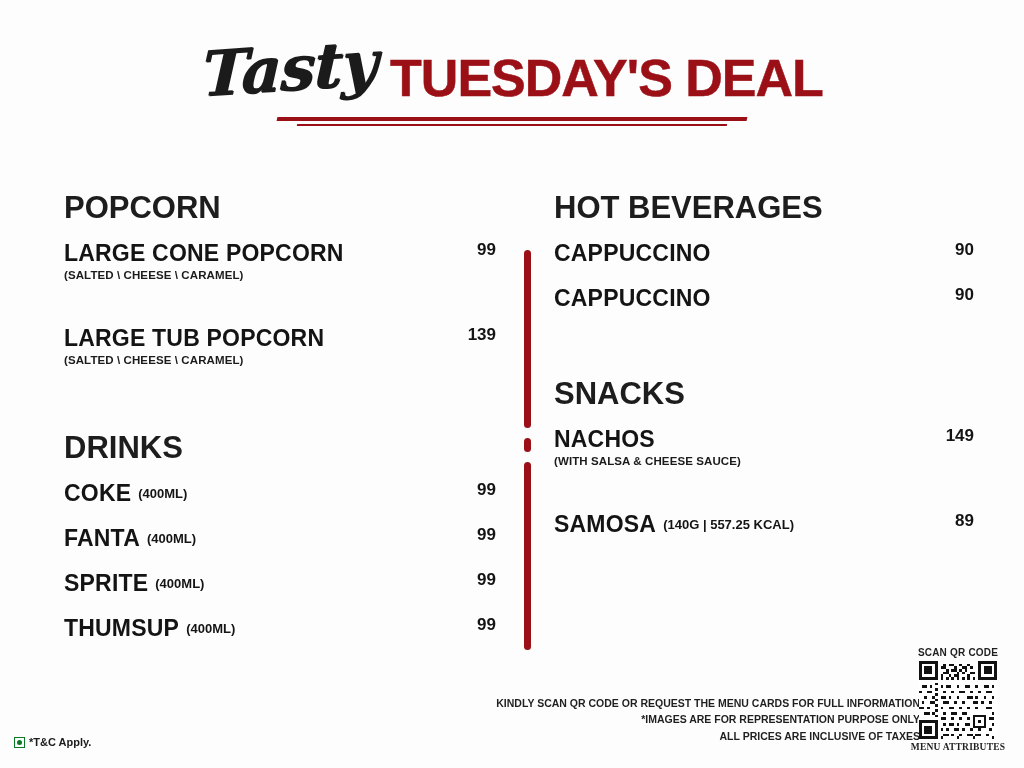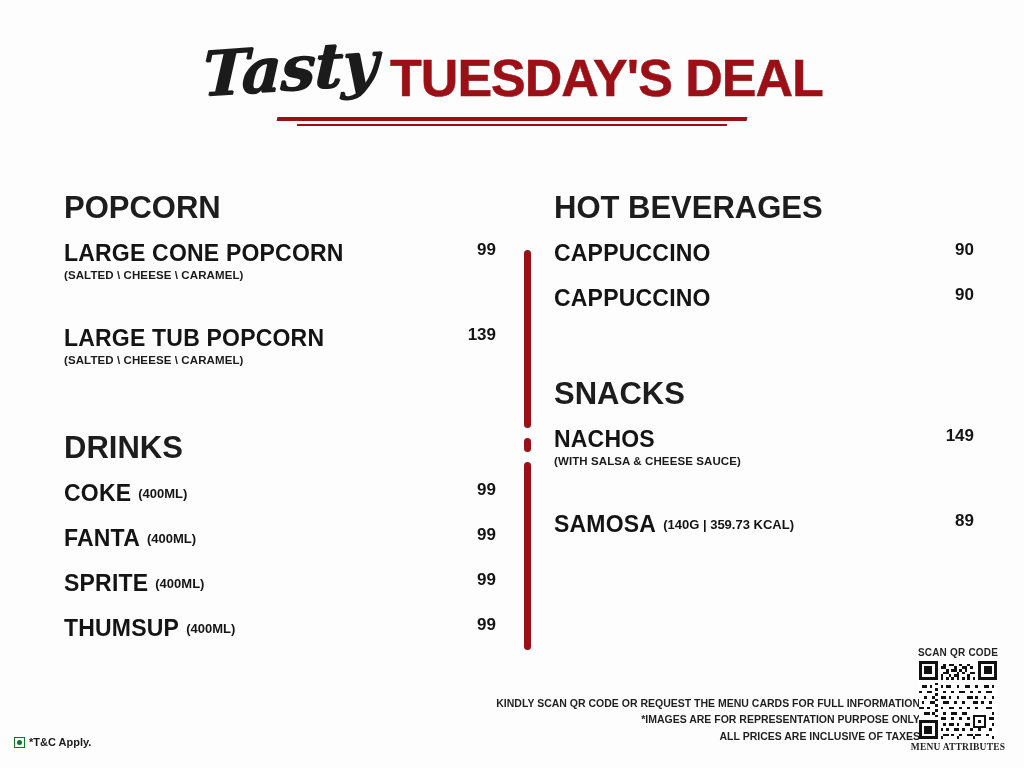--- a/index.html
+++ b/index.html
@@ -331,21 +331,21 @@
         </div>
         <div class="item-sub">(WITH SALSA &amp; CHEESE SAUCE)</div>
       </div>
 
       <div class="spacer-md"></div>
 
       <div class="item-block">
         <div class="item">
           <div class="item-left">
             <span class="item-name">SAMOSA</span>
-            <span class="item-qty">(140G | 359.73 KCAL)</span>
+            <span class="item-qty">(140G | 557.25 KCAL)</span>
           </div>
           <span class="item-price">89</span>
         </div>
       </div>
 
     </div>
   </div>
 
   <div class="footnote">
     <div>KINDLY SCAN QR CODE OR REQUEST THE MENU CARDS FOR FULL INFORMATION</div>

